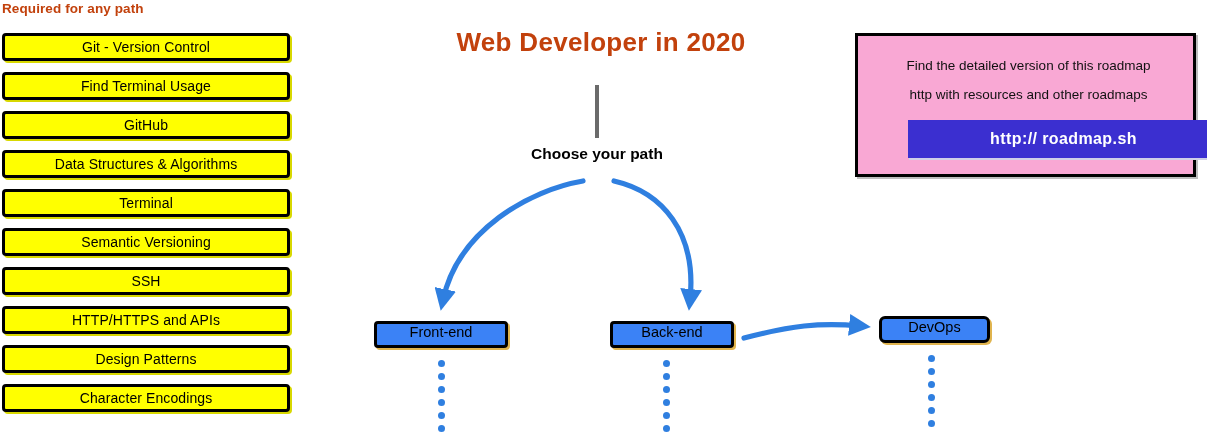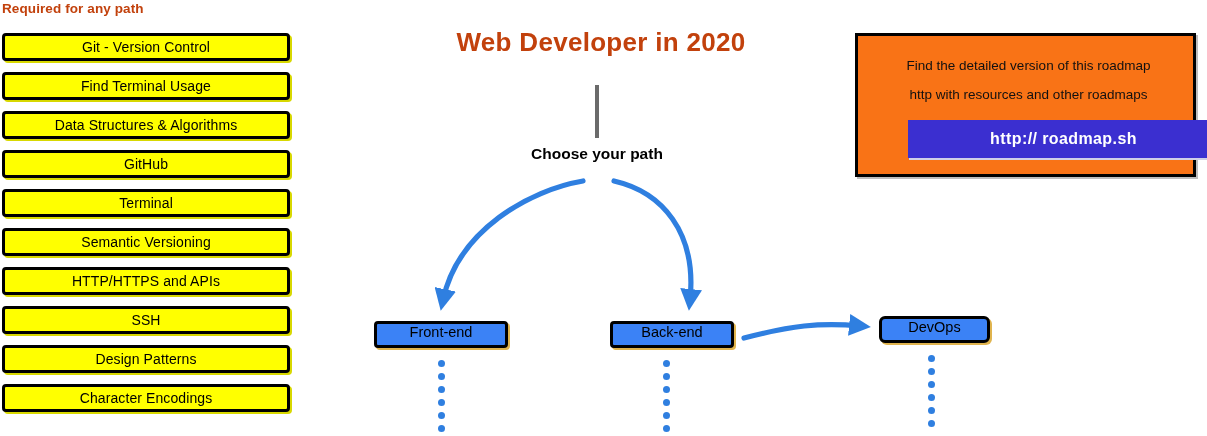--- a/index.html
+++ b/index.html
@@ -136,21 +136,21 @@
   #dots-devops   { left: 928px; top: 355px; }
 
   
   #roadmap-box {
     position: absolute;
     left: 855px;
     top: 33px;
     width: 341px;
     height: 144px;
     box-sizing: border-box;
-    background: #f97316;
+    background: #f9a8d4;
     border: 3px solid #000000;
     box-shadow: 2px 2px 0 #bdbdbd;
   }
   .roadmap-line {
     position: absolute;
     left: 0;
     width: 341px;
     text-align: center;
     font-size: 13.5px;
     color: #111111;
@@ -187,36 +187,36 @@
   <div id="required-heading">Required for any path</div>
 
   <div id="required-list">
     <div class="req-item">
       <span class="req-label">Git - Version Control</span>
     </div>
     <div class="req-item">
       <span class="req-label">Find Terminal Usage</span>
     </div>
     <div class="req-item">
+      <span class="req-label">GitHub</span>
+    </div>
+    <div class="req-item">
       <span class="req-label">Data Structures &amp; Algorithms</span>
     </div>
     <div class="req-item">
-      <span class="req-label">GitHub</span>
-    </div>
-    <div class="req-item">
       <span class="req-label">Terminal</span>
     </div>
     <div class="req-item">
       <span class="req-label">Semantic Versioning</span>
     </div>
     <div class="req-item">
+      <span class="req-label">SSH</span>
+    </div>
+    <div class="req-item">
       <span class="req-label">HTTP/HTTPS and APIs</span>
-    </div>
-    <div class="req-item">
-      <span class="req-label">SSH</span>
     </div>
     <div class="req-item">
       <span class="req-label">Design Patterns</span>
     </div>
     <div class="req-item">
       <span class="req-label">Character Encodings</span>
     </div>
   </div>
 
   <div id="diagram-title">Web Developer in 2020</div>

